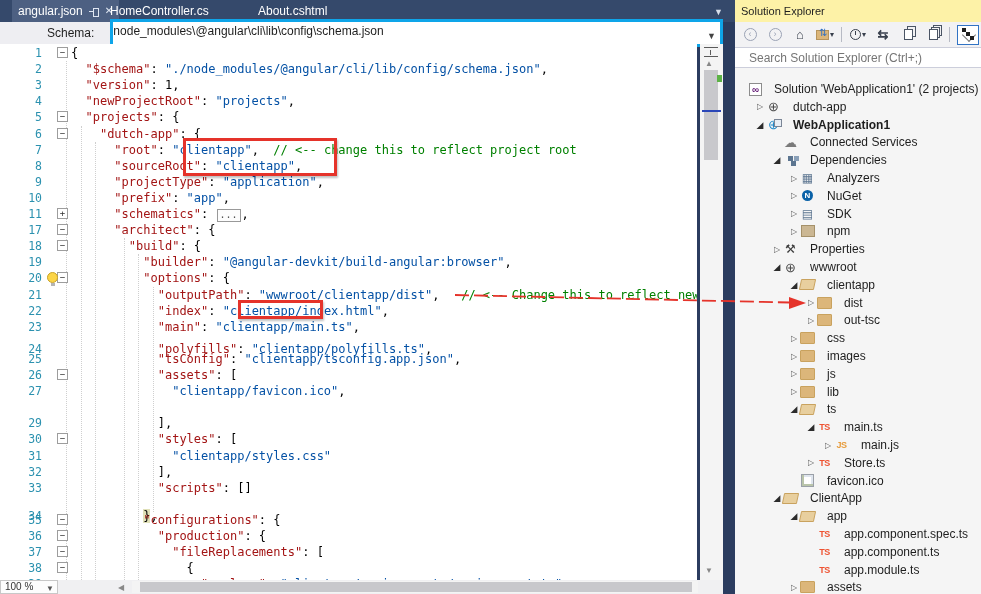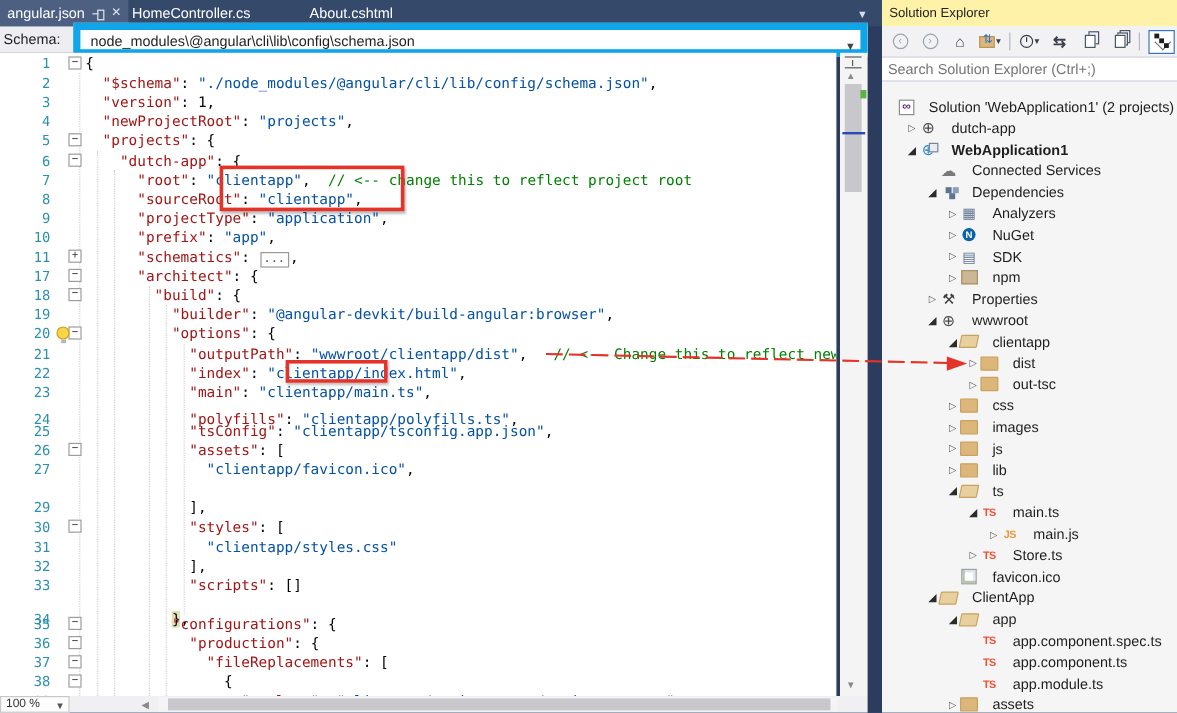--- a/index.html
+++ b/index.html
@@ -14,23 +14,23 @@
   .tab.plain { padding:0 10px; }
   .pin-icon { position:relative; width:10px; height:10px; display:inline-block; }
   .pin-icon::before { content:""; position:absolute; left:0; top:5px; width:5px; height:1px; background:#dfe6f2; }
   .pin-icon::after  { content:""; position:absolute; left:4px; top:2px; width:4px; height:7px; border:1px solid #dfe6f2; }
   .tab-close { font-size:10px; color:#dfe6f2; line-height:10px; }
   .tab-list-chevron { position:absolute; right:12px; top:7px; color:#d7deea; font-size:9px; }
 
   
   .schemabar { position:absolute; left:0; top:22px; width:723px; height:22px; background:#eeeef2;
                display:flex; align-items:center; font-size:12px; color:#1e1e1e; }
-  .schemabar .lbl { padding:0 11px 0 3px; }
-  .schema-combo { position:relative; flex:1; height:28px; background:#fff; border:6px solid #0ea5e9;
-                  line-height:18px; padding-left:8px; font-size:12px; color:#1e1e1e; }
+  .schemabar .lbl { padding:0 16px 0 3px;margin-left:44px; }
+  .schema-combo { position:relative; flex:1; height:28px; background:#fff; border:3px solid #0ea5e9;
+                  line-height:18px; padding-left:0; font-size:12px; color:#1e1e1e; }
   .schema-combo .chev { position:absolute; right:4px; top:5px; font-size:9px; color:#444; }
 
   
   .editor { position:absolute; left:0; top:44px; width:697px; height:536px; background:#fff; overflow:hidden; }
   .code-row { position:absolute; left:0; width:900px; height:16px; }
   .lnum { position:absolute; left:0; top:0; width:46px; text-align:right; padding-right:4px;
           font-family:"DejaVu Sans Mono", monospace; font-size:11.5px; color:#2b91af; line-height:16px; }
   .fold { position:absolute; left:57px; top:2px; width:11px; height:11px; border:1px solid #9d9d9d;
           background:#fff; font-family:"DejaVu Sans Mono", monospace; font-size:9px; line-height:9px;
           text-align:center; color:#333; }
@@ -87,21 +87,21 @@
   .ico-docs2 { position:relative; width:9px; height:11px; border:1px solid #4b5565; background:#fff;
               box-shadow:2px -2px 0 -1px #f2f2f4, 2px -2px 0 0 #4b5565, 4px -4px 0 -1px #f2f2f4, 4px -4px 0 0 #4b5565; }
   .tbtn.hilite { border:1px solid #3173c4; background:#fff; width:22px; height:20px; }
   .ico-stairs { position:relative; width:13px; height:13px; }
   .ico-stairs::before { content:""; position:absolute; left:0; top:0; width:4px; height:4px; background:#1e1e1e;
               box-shadow:4px 4px 0 #1e1e1e, 8px 8px 0 #1e1e1e; }
   .ico-stairs::after { content:""; position:absolute; left:2px; top:2px; width:9px; height:9px;
               border-bottom:1px solid #1e1e1e; border-left:1px solid #1e1e1e; transform:rotate(-45deg); opacity:.6; }
   .se-search { height:21px; background:#fff; border-top:1px solid #cccedb; border-bottom:1px solid #cccedb; }
   .se-search input { width:100%; height:100%; border:0; outline:none; font-size:12px; color:#777;
-                     padding-left:5px; background:transparent; font-family:"Liberation Sans",sans-serif; }
+                     padding-left:14px; background:transparent; font-family:"Liberation Sans",sans-serif; }
   .se-tree { position:relative; height:526px; overflow:hidden; }
   .tree-row { position:absolute; height:18px; display:flex; align-items:center; font-size:12px; color:#1e1e1e; }
   .tree-row .exp { width:12px; font-size:8px; color:#5b5b5b; flex:none; text-align:center; }
   .tree-row .exp.open { color:#2b2b2b; font-size:9px; }
   .tree-row .lab { margin-left:12px; white-space:nowrap; }
   .tree-row .lab.b { font-weight:bold; }
   .tico { position:relative; width:15px; height:14px; flex:none; display:flex; align-items:center; justify-content:center; }
   .tico-solution { border:1px solid #8c8c8c; background:#fff; width:13px; height:13px;
                    color:#68217a; font-size:10px; font-weight:bold; line-height:11px; }
   .tico-globe { color:#4a4a4a; font-size:13px; }
@@ -124,21 +124,21 @@
   .tico-ts { color:#ee5231; font-size:9px; letter-spacing:-0.5px; }
   .tico-js { color:#e79c3c; font-size:9px; letter-spacing:-0.5px; }
   .tico-image::before { content:""; width:11px; height:11px; border:1px solid #9aa0a8; background:#fff;
                         box-shadow:inset 2px -2px 0 #b9c4a9, inset -2px 2px 0 #dfe5ee; }
 </style>
 </head>
 <body>
 <div id="app">
 
   <div class="tabstrip">
-    <div class="tab active" style="left:0;">
+    <div class="tab active" style="left:12px;">
       <span>angular.json</span>
       <span class="pin-icon"></span>
       <span class="tab-close">✕</span>
     </div>
     <div class="tab plain" style="left:100px;">
       <span>HomeController.cs</span>
     </div>
     <div class="tab plain" style="left:248px;">
       <span>About.cshtml</span>
     </div>

